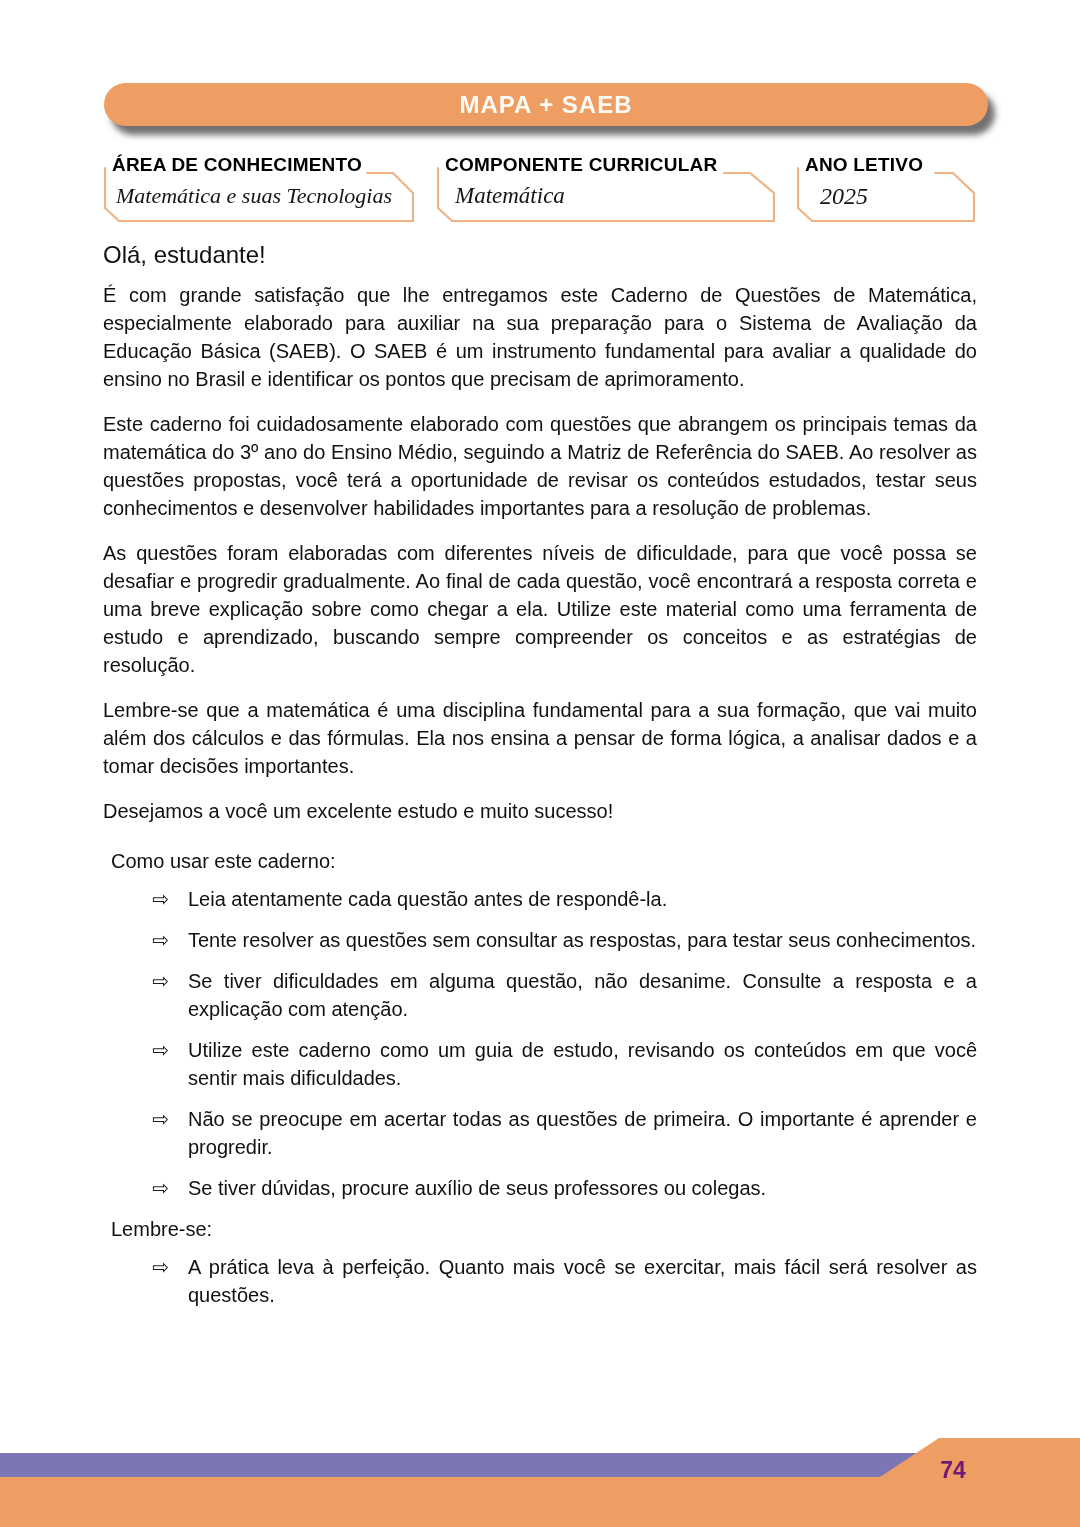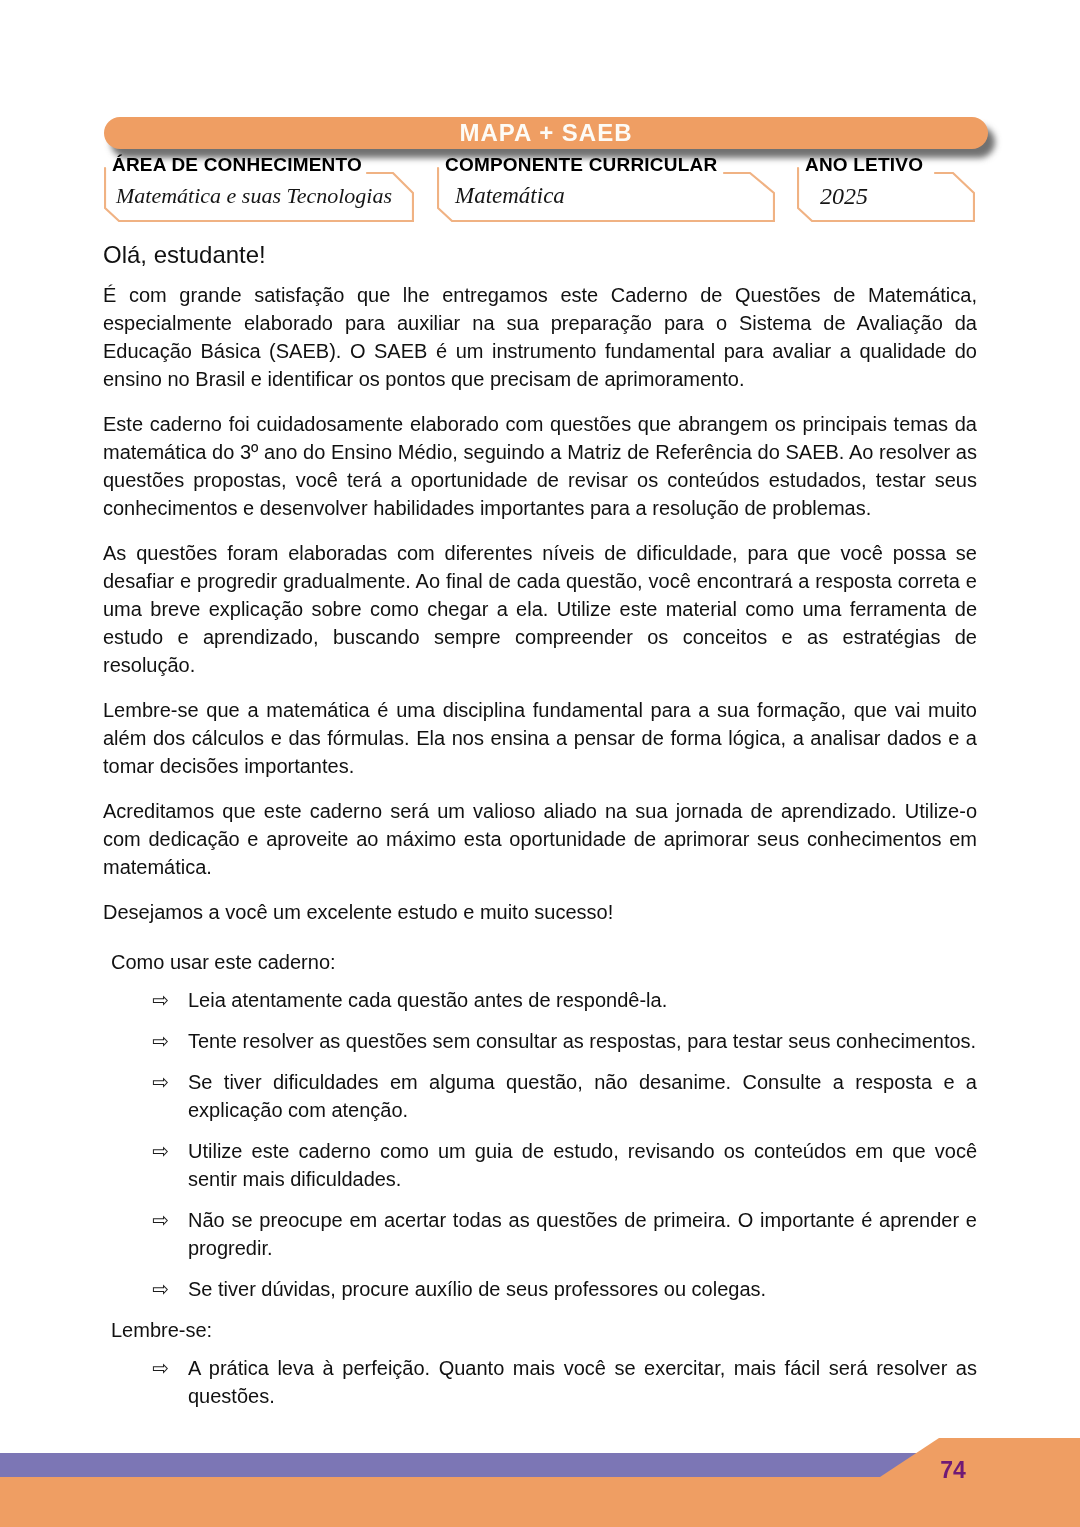--- a/index.html
+++ b/index.html
@@ -1,23 +1,23 @@
 <!DOCTYPE html>
 <html style="--orange: #ef9e63; --outline_orange: #f0b283; --purple: #7c76b5;"><head>
 <meta charset="utf-8">
 <style>
   html,body{margin:0;padding:0;background:#ffffff;}
   #page{position:relative;width:1080px;height:1527px;background:#fff;overflow:hidden;
         font-family:"Liberation Sans",sans-serif;color:#111;}
 
   
-  .banner{position:absolute;left:104px;top:83px;width:884px;height:32px;
+  .banner{position:absolute;left:104px;top:83px;width:884px;height:43px;
           background:var(--orange,#ef9e63);border-radius:22px;
           box-shadow:7px 9px 6px rgba(88,88,88,.85);
-          display:flex;align-items:center;justify-content:center;margin-top:34px;}
+          display:flex;align-items:center;justify-content:center;}
   .banner span{color:#fdfbf6;font-weight:bold;font-size:24px;letter-spacing:1px;}
 
   
   .field{position:absolute;top:152px;height:74px;}
   .field-label{position:absolute;left:8px;top:2px;font-size:19px;font-weight:bold;
                letter-spacing:.2px;color:#000;white-space:nowrap;}
   .field-outline{position:absolute;left:0;top:0;}
   .field-outline path{fill:none;stroke:var(--outline_orange,#f0b283);stroke-width:2.2;stroke-linecap:round;}
   .field-value{position:absolute;top:31px;font-family:"Liberation Serif",serif;
                font-style:italic;color:#151515;white-space:nowrap;}
@@ -82,21 +82,20 @@
     <div class="field-value">2025</div>
   </div>
 
   <div class="content">
     <div class="greeting">Olá, estudante!</div>
 
     <p>É com grande satisfação que lhe entregamos este Caderno de Questões de Matemática, especialmente elaborado para auxiliar na sua preparação para o Sistema de Avaliação da Educação Básica (SAEB). O SAEB é um instrumento fundamental para avaliar a qualidade do ensino no Brasil e identificar os pontos que precisam de aprimoramento.</p>
     <p>Este caderno foi cuidadosamente elaborado com questões que abrangem os principais te­mas da matemática do 3º ano do Ensino Médio, seguindo a Matriz de Referência do SAEB. Ao resolver as questões propostas, você terá a oportunidade de revisar os conteúdos estu­dados, testar seus conhecimentos e desenvolver habilidades importantes para a resolução de problemas.</p>
     <p>As questões foram elaboradas com diferentes níveis de dificuldade, para que você possa se desafiar e progredir gradualmente. Ao final de cada questão, você encontrará a resposta correta e uma breve explicação sobre como chegar a ela. Utilize este material como uma ferramenta de estudo e aprendizado, buscando sempre compreender os conceitos e as es­tratégias de resolução.</p>
     <p>Lembre-se que a matemática é uma disciplina fundamental para a sua formação, que vai muito além dos cálculos e das fórmulas. Ela nos ensina a pensar de forma lógica, a analisar dados e a tomar decisões importantes.</p>
-    <p>Acreditamos que este caderno será um valioso aliado na sua jornada de aprendizado. Utili­ze-o com dedicação e aproveite ao máximo esta oportunidade de aprimorar seus conheci­mentos em matemática.</p>
 
     <p class="closing">Desejamos a você um excelente estudo e muito sucesso!</p>
     <p class="howto">Como usar este caderno:</p>
 
     <ul>
       <li><span class="arrow">⇨</span><span>Leia atentamente cada questão antes de respondê-la.</span></li>
       <li><span class="arrow">⇨</span><span>Tente resolver as questões sem consultar as respostas, para testar seus conheci­mentos.</span></li>
       <li><span class="arrow">⇨</span><span>Se tiver dificuldades em alguma questão, não desanime. Consulte a resposta e a explicação com atenção.</span></li>
       <li><span class="arrow">⇨</span><span>Utilize este caderno como um guia de estudo, revisando os conteúdos em que você sentir mais dificuldades.</span></li>
       <li><span class="arrow">⇨</span><span>Não se preocupe em acertar todas as questões de primeira. O importante é apren­der e progredir.</span></li>

